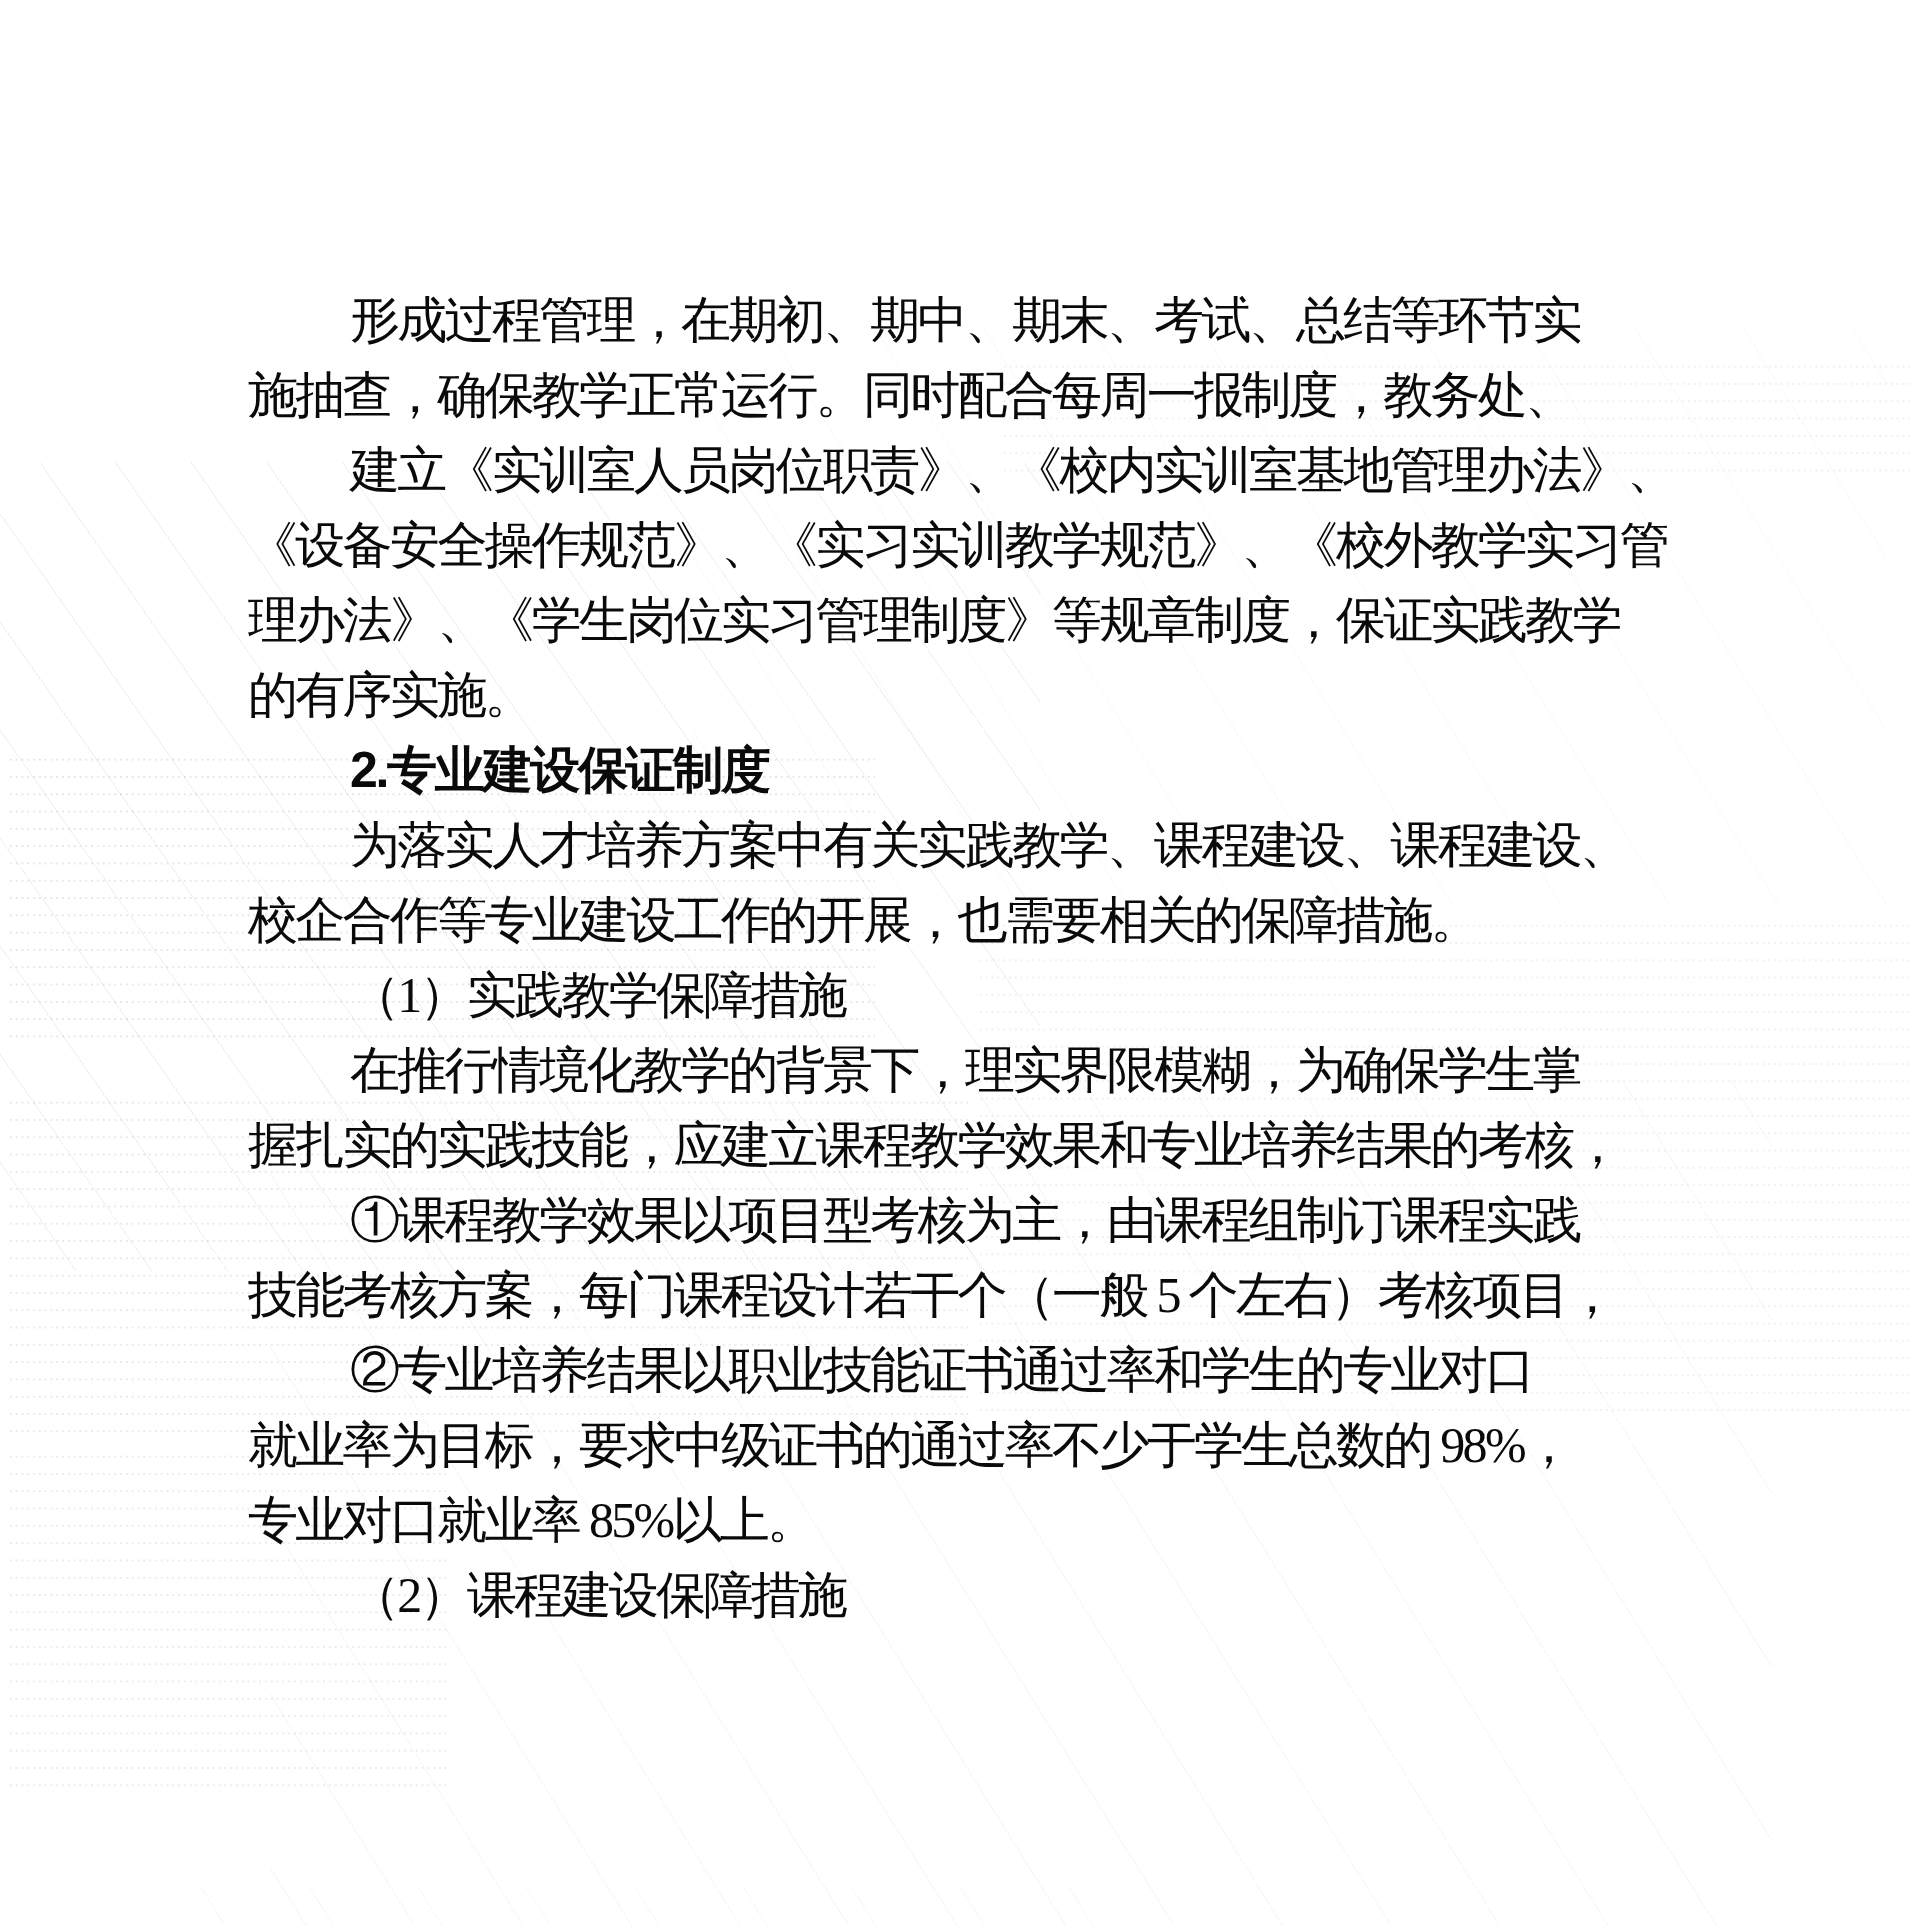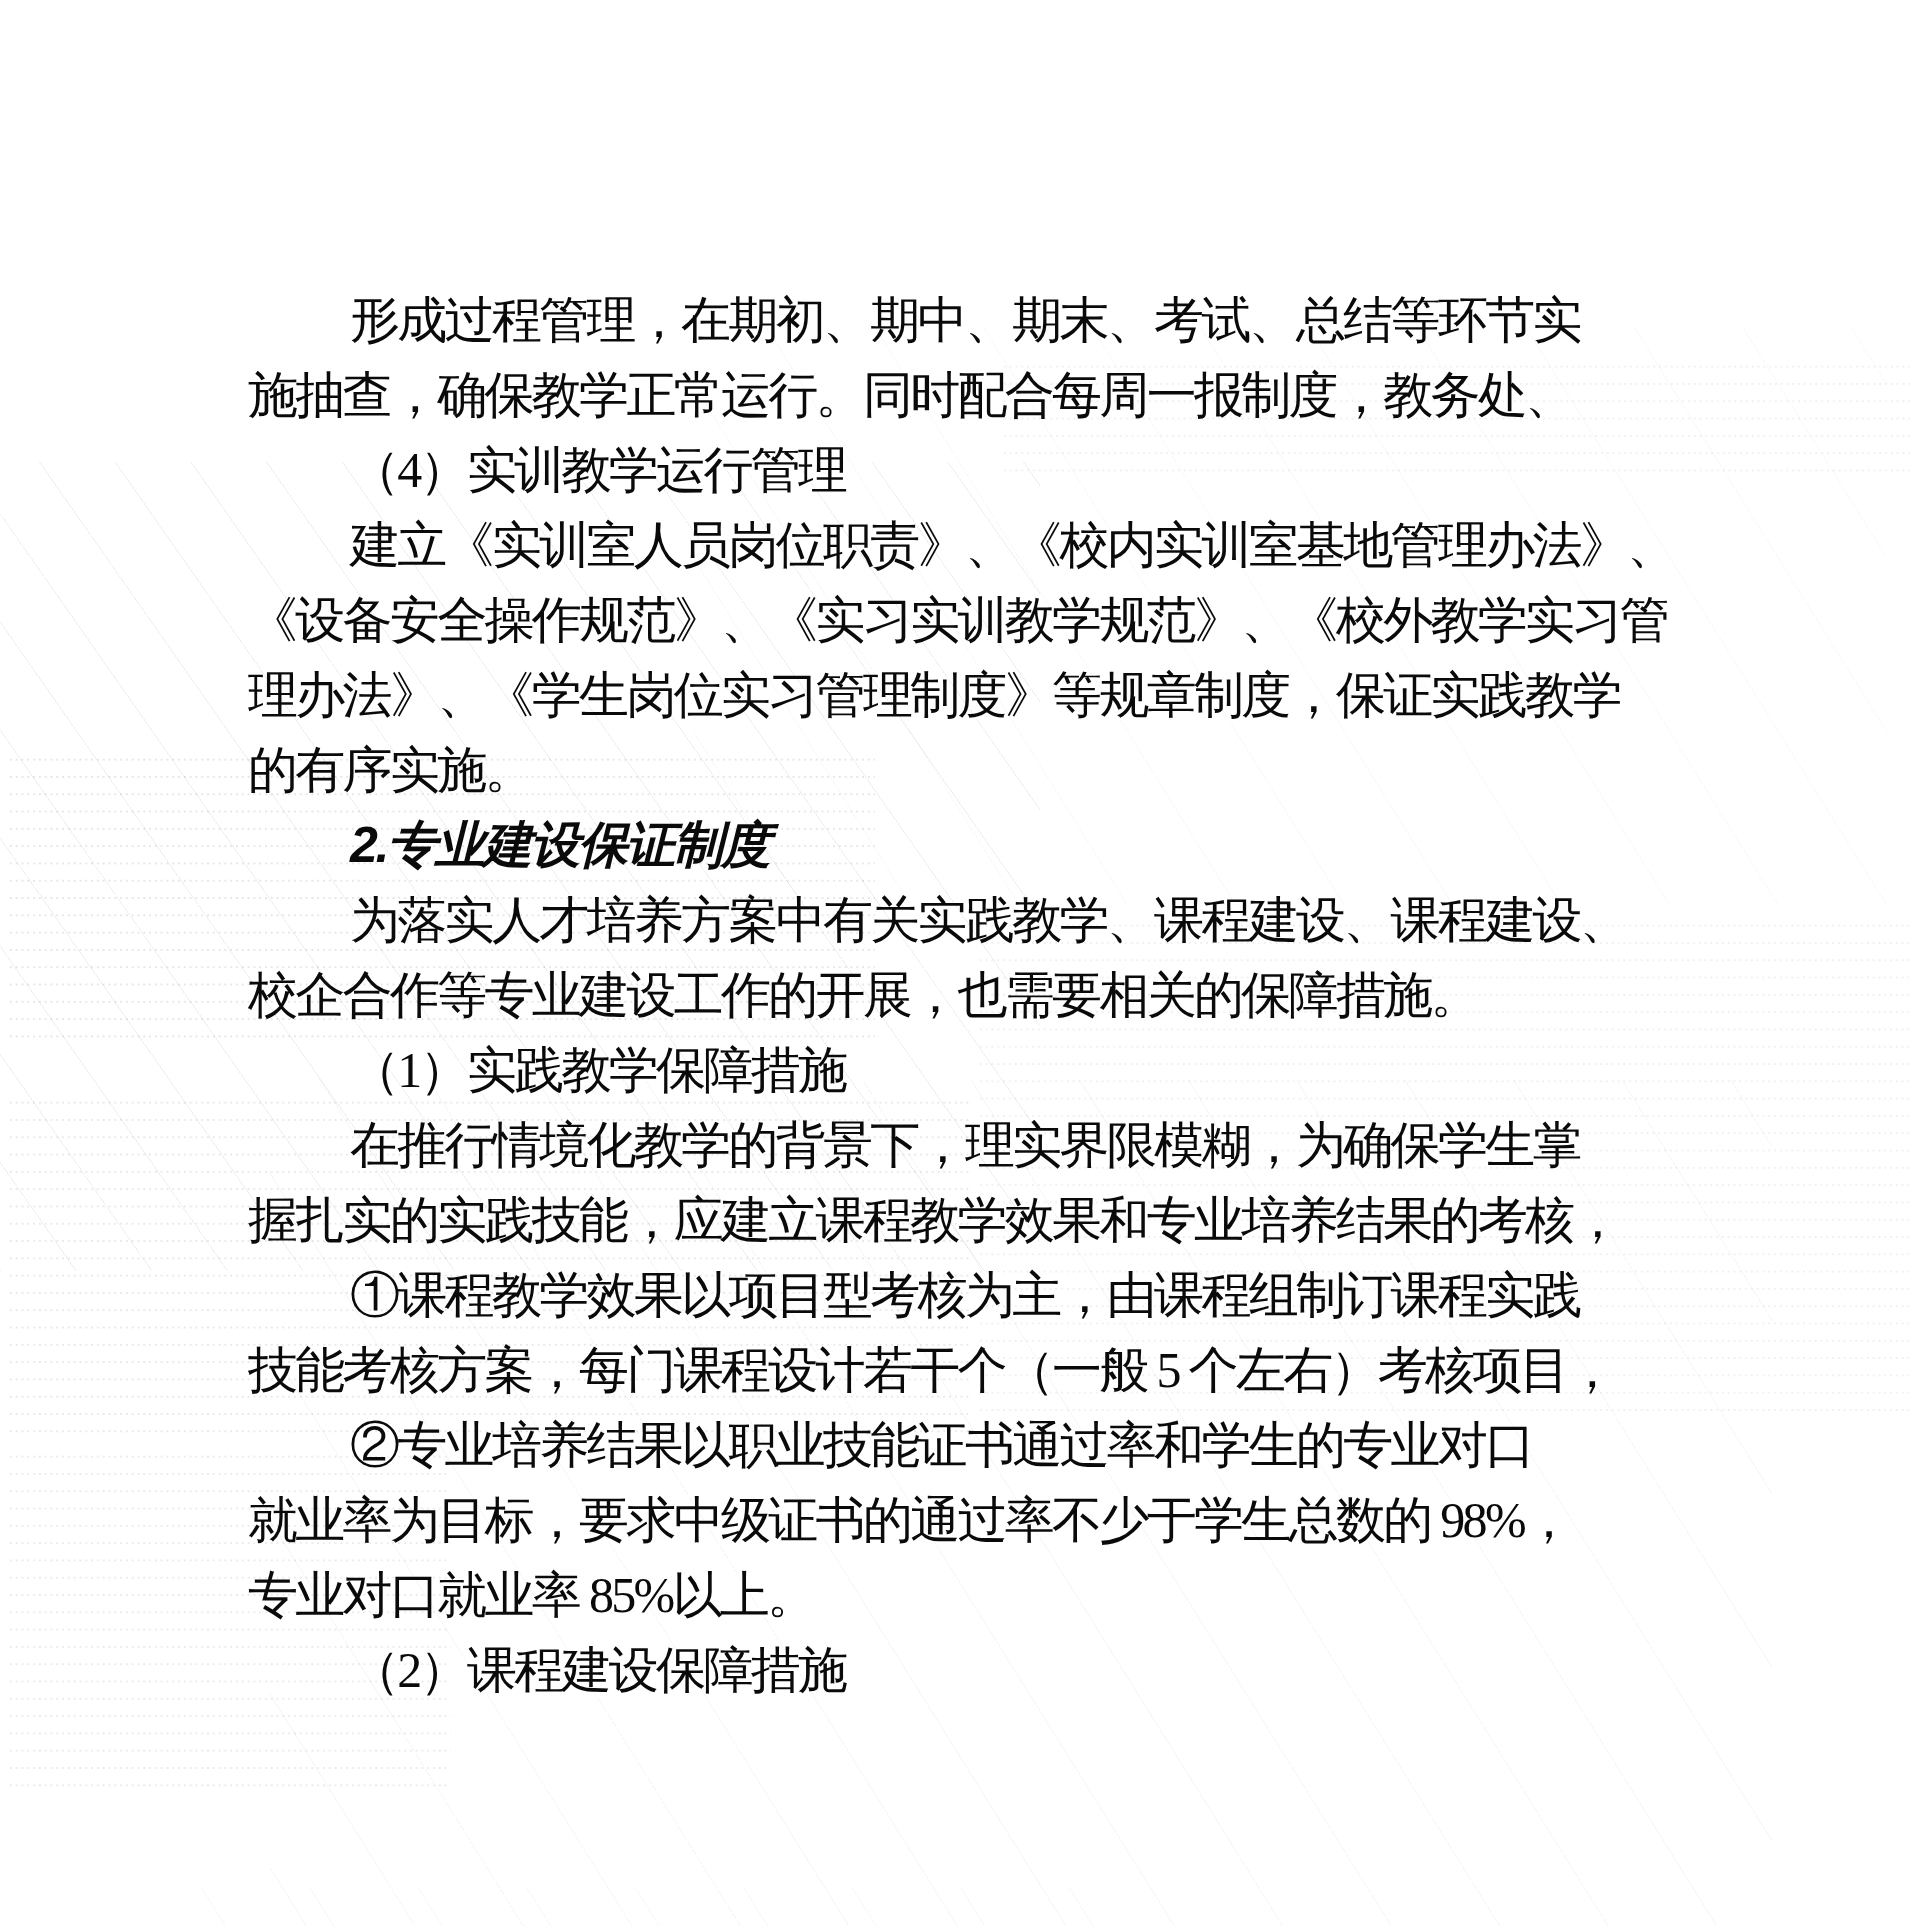--- a/index.html
+++ b/index.html
@@ -42,21 +42,20 @@
     line-height: 75px;
     height: 75px;
     letter-spacing: -2.7px;
     white-space: nowrap;
   }
   .line.indent { text-indent: 102px; }
   .line.bold {
     font-weight: 700;
     font-family: "Liberation Sans", "DejaVu Sans", sans-serif;
     letter-spacing: -2.3px;
-    font-style: italic;
   }
 </style>
 </head>
 <body>
 
 <div class="page">
 
   <div class="noise dots" style="left:7.7px;   top:751px; width:867px; height:293px;  opacity:.50;"></div>
   <div class="noise dots" style="left:7.7px;   top:1094px; width:963px; height:339px;  opacity:.45;"></div>
   <div class="noise dots" style="left:7.7px;   top:1448px; width:443px; height:339px;  opacity:.40;"></div>
@@ -64,21 +63,20 @@
   <div class="noise dots" style="left:1002px; top:358px;  width:909px; height:116px;  opacity:.30;"></div>
 
   <div class="noise diag" style="left:0px;    top:462px; width:1040px; height:809px; opacity:.80;"></div>
   <div class="noise diag2" style="left:693px; top:327px;  width:1194px; height:578px; opacity:.50;"></div>
   <div class="noise diag2" style="left:270px;  top:1079px; width:1502px; height:963px; opacity:.70;"></div>
   <div class="noise diag2" style="left:116px;  top:1888px; width:1002px; height:732px; opacity:.60;"></div>
 
   <div class="text-block">
       <div class="line indent">形成过程管理，在期初、期中、期末、考试、总结等环节实</div>
       <div class="line">施抽查，确保教学正常运行。同时配合每周一报制度，教务处、</div>
-      <div class="line indent">（4）实训教学运行管理</div>
       <div class="line indent">建立《实训室人员岗位职责》、《校内实训室基地管理办法》、</div>
       <div class="line">《设备安全操作规范》、《实习实训教学规范》、《校外教学实习管</div>
       <div class="line">理办法》、《学生岗位实习管理制度》等规章制度，保证实践教学</div>
       <div class="line">的有序实施。</div>
       <div class="line indent bold">2.专业建设保证制度</div>
       <div class="line indent">为落实人才培养方案中有关实践教学、课程建设、课程建设、</div>
       <div class="line">校企合作等专业建设工作的开展，也需要相关的保障措施。</div>
       <div class="line indent">（1）实践教学保障措施</div>
       <div class="line indent">在推行情境化教学的背景下，理实界限模糊，为确保学生掌</div>
       <div class="line">握扎实的实践技能，应建立课程教学效果和专业培养结果的考核，</div>

